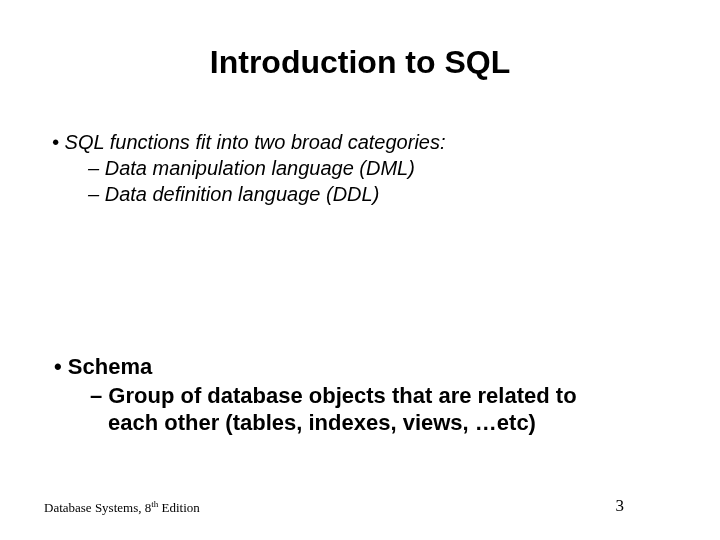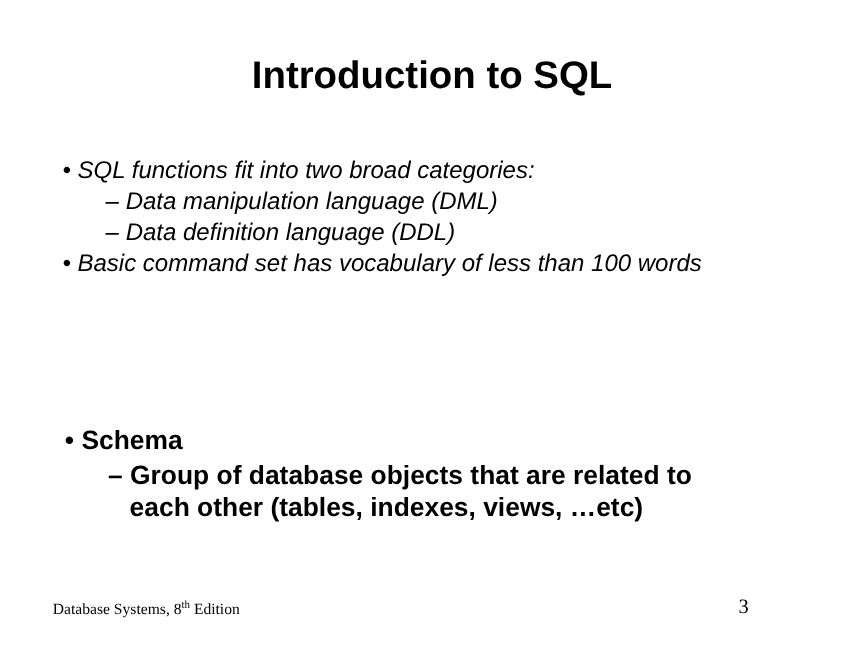--- a/index.html
+++ b/index.html
@@ -112,21 +112,20 @@
 
 <div class="slide">
 
   <div class="title">Introduction to SQL</div>
 
   <div class="body">
     <ul>
       <li class="level1">SQL functions fit into two broad categories:</li>
       <li class="level2">Data manipulation language (DML)</li>
       <li class="level2">Data definition language (DDL)</li>
-      <li class="level1">Basic command set has vocabulary of less than 100 words</li>
     </ul>
   </div>
 
   <div class="section2">
     <ul>
       <li class="level1"><b>Schema</b></li>
       <li class="level2">Group of database objects that are related to each other (tables, indexes, views, …etc)</li>
     </ul>
   </div>
 

